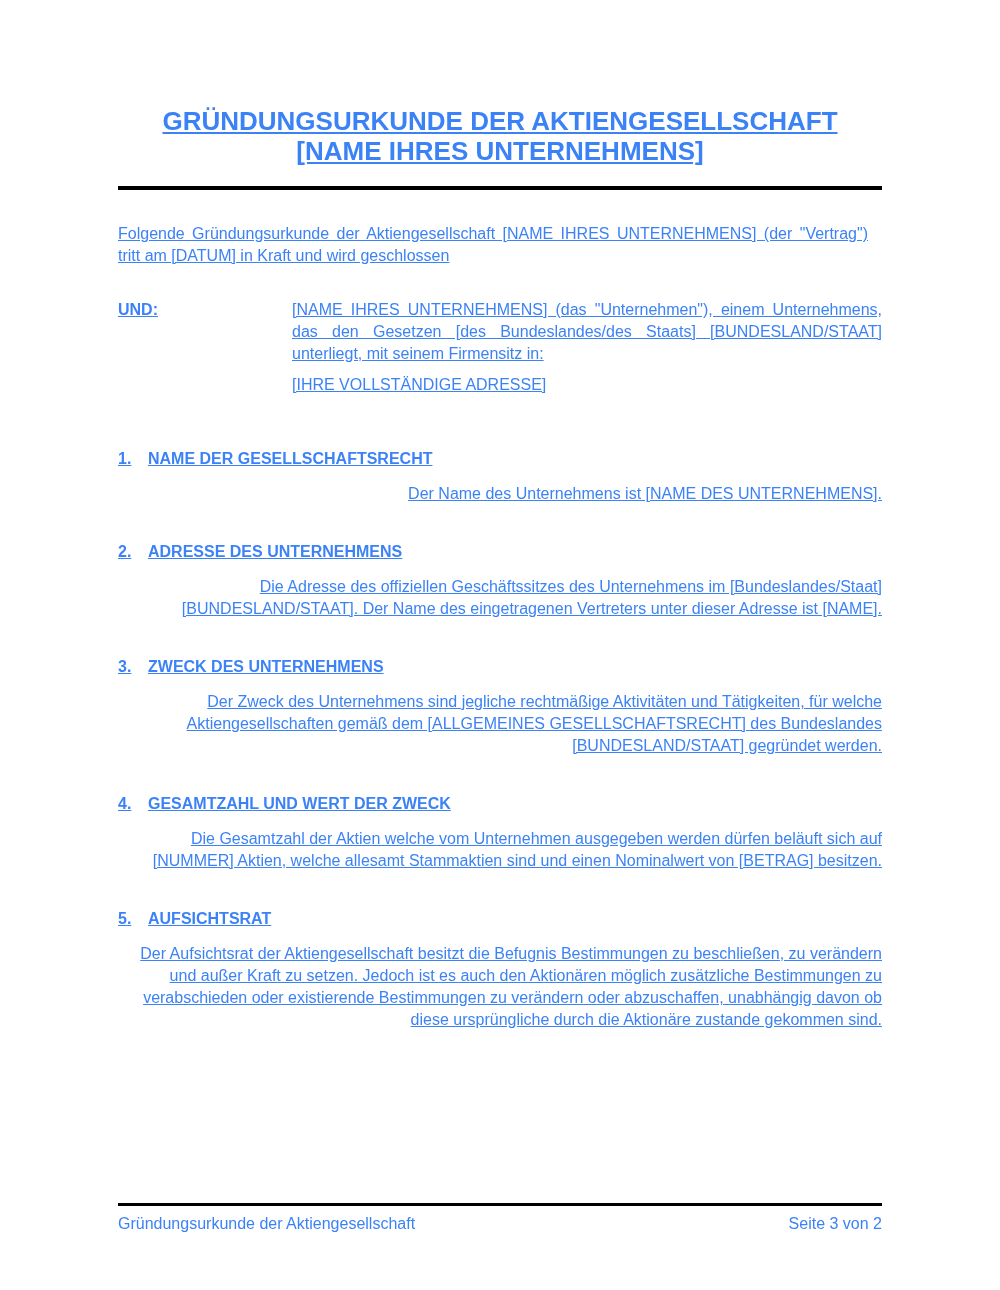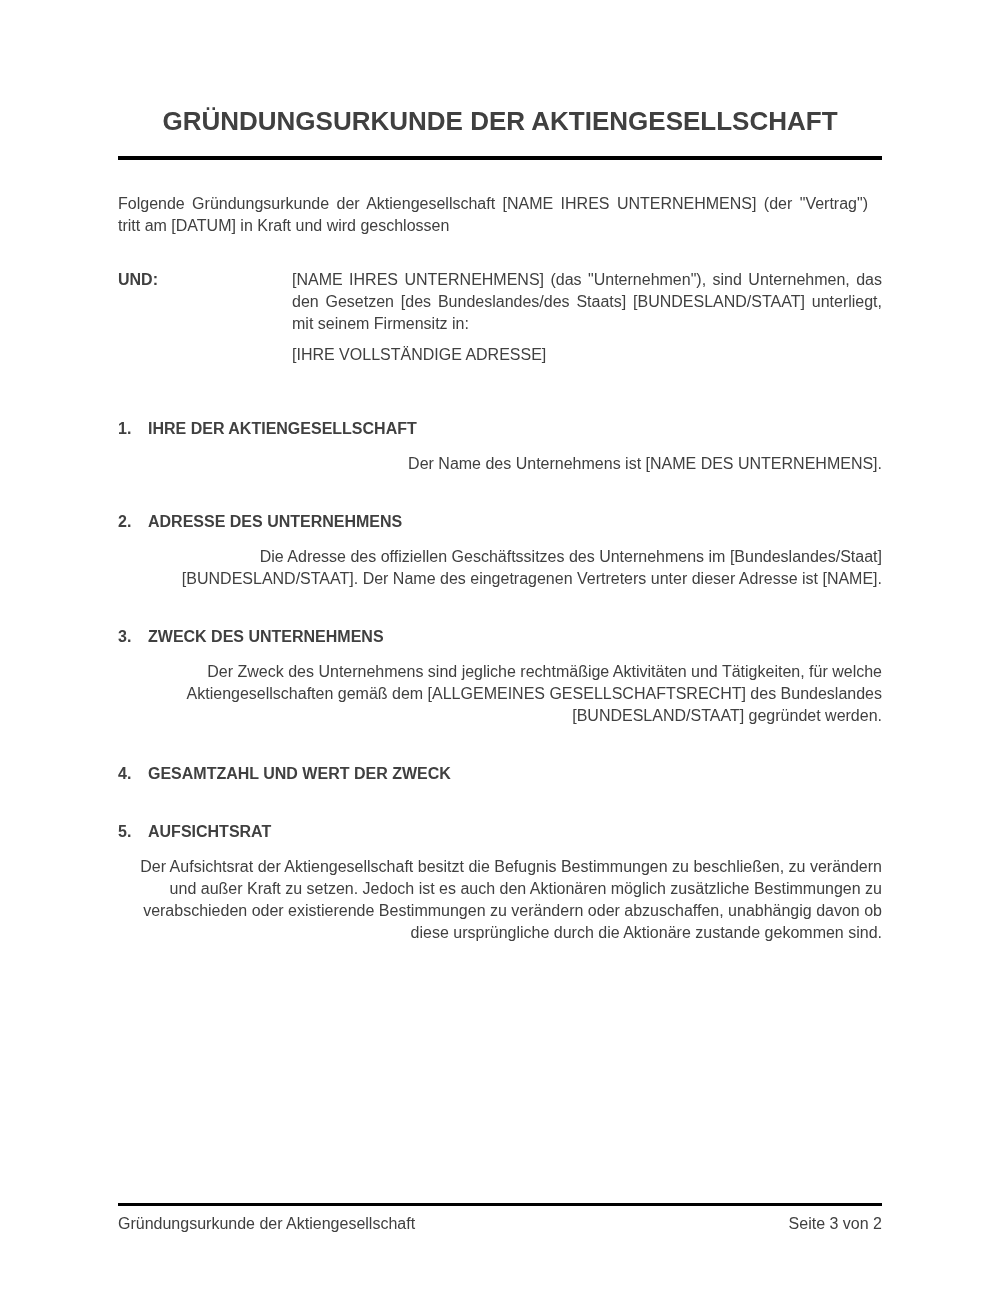--- a/index.html
+++ b/index.html
@@ -5,24 +5,25 @@
   html, body {
     margin: 0;
     padding: 0;
     background: #ffffff;
   }
   .page {
     position: relative;
     width: 1000px;
     height: 1290px;
     background: #ffffff;
-    color: #404040;
+    color: #3b82f6;
     font-family: "Liberation Sans", "DejaVu Sans", sans-serif;
     font-size: 16px;
     overflow: hidden;
+    text-decoration: underline;
   }
   .content {
     padding: 0 118px;
   }
   .doc-title {
     margin-top: 106px;
     text-align: center;
     font-weight: bold;
     font-size: 26px;
     line-height: 30px;
@@ -98,39 +99,40 @@
   }
 </style>
 </head>
 <body>
 
 <div class="page">
   <div class="content">
 
     <div class="doc-title">
       <div>GRÜNDUNGSURKUNDE DER AKTIENGESELLSCHAFT</div>
+      <div>[NAME IHRES UNTERNEHMENS]</div>
     </div>
 
     <hr class="title-rule">
 
     <p class="intro">Folgende Gründungsurkunde der Aktiengesellschaft [NAME IHRES UNTERNEHMENS] (der "Vertrag") tritt am [DATUM] in Kraft und wird geschlossen</p>
 
 
     <div class="party">
       <div class="party-label">UND:</div>
       <div class="party-body">
-        <p class="party-text">[NAME IHRES UNTERNEHMENS] (das "Unternehmen"), sind Unternehmen, das den Gesetzen [des Bundeslandes/des Staats] [BUNDESLAND/STAAT] unterliegt, mit seinem Firmensitz in:</p>
+        <p class="party-text">[NAME IHRES UNTERNEHMENS] (das "Unternehmen"), einem Unternehmens, das den Gesetzen [des Bundeslandes/des Staats] [BUNDESLAND/STAAT] unterliegt, mit seinem Firmensitz in:</p>
         <div class="party-address">[IHRE VOLLSTÄNDIGE ADRESSE]</div>
       </div>
     </div>
 
     <div class="section first">
       <div class="section-heading">
         <span class="section-num">1.</span>
-        <span>IHRE DER AKTIENGESELLSCHAFT</span>
+        <span>NAME DER GESELLSCHAFTSRECHT</span>
       </div>
       <p class="section-body">Der Name des Unternehmens ist [NAME DES UNTERNEHMENS].</p>
     </div>
 
     <div class="section">
       <div class="section-heading">
         <span class="section-num">2.</span>
         <span>ADRESSE DES UNTERNEHMENS</span>
       </div>
       <p class="section-body">Die Adresse des offiziellen Geschäftssitzes des Unternehmens im [Bundeslandes/Staat] [BUNDESLAND/STAAT]. Der Name des eingetragenen Vertreters unter dieser Adresse ist [NAME].</p>
@@ -142,20 +144,21 @@
         <span>ZWECK DES UNTERNEHMENS</span>
       </div>
       <p class="section-body">Der Zweck des Unternehmens sind jegliche rechtmäßige Aktivitäten und Tätigkeiten, für welche Aktiengesellschaften gemäß dem [ALLGEMEINES GESELLSCHAFTSRECHT] des Bundeslandes [BUNDESLAND/STAAT] gegründet werden.</p>
     </div>
 
     <div class="section">
       <div class="section-heading">
         <span class="section-num">4.</span>
         <span>GESAMTZAHL UND WERT DER ZWECK</span>
       </div>
+      <p class="section-body">Die Gesamtzahl der Aktien welche vom Unternehmen ausgegeben werden dürfen beläuft sich auf [NUMMER] Aktien, welche allesamt Stammaktien sind und einen Nominalwert von [BETRAG] besitzen.</p>
     </div>
 
     <div class="section">
       <div class="section-heading">
         <span class="section-num">5.</span>
         <span>AUFSICHTSRAT</span>
       </div>
       <p class="section-body">Der Aufsichtsrat der Aktiengesellschaft besitzt die Befugnis Bestimmungen zu beschließen, zu verändern und außer Kraft zu setzen. Jedoch ist es auch den Aktionären möglich zusätzliche Bestimmungen zu verabschieden oder existierende Bestimmungen zu verändern oder abzuschaffen, unabhängig davon ob diese ursprüngliche durch die Aktionäre zustande gekommen sind.</p>
     </div>
 

